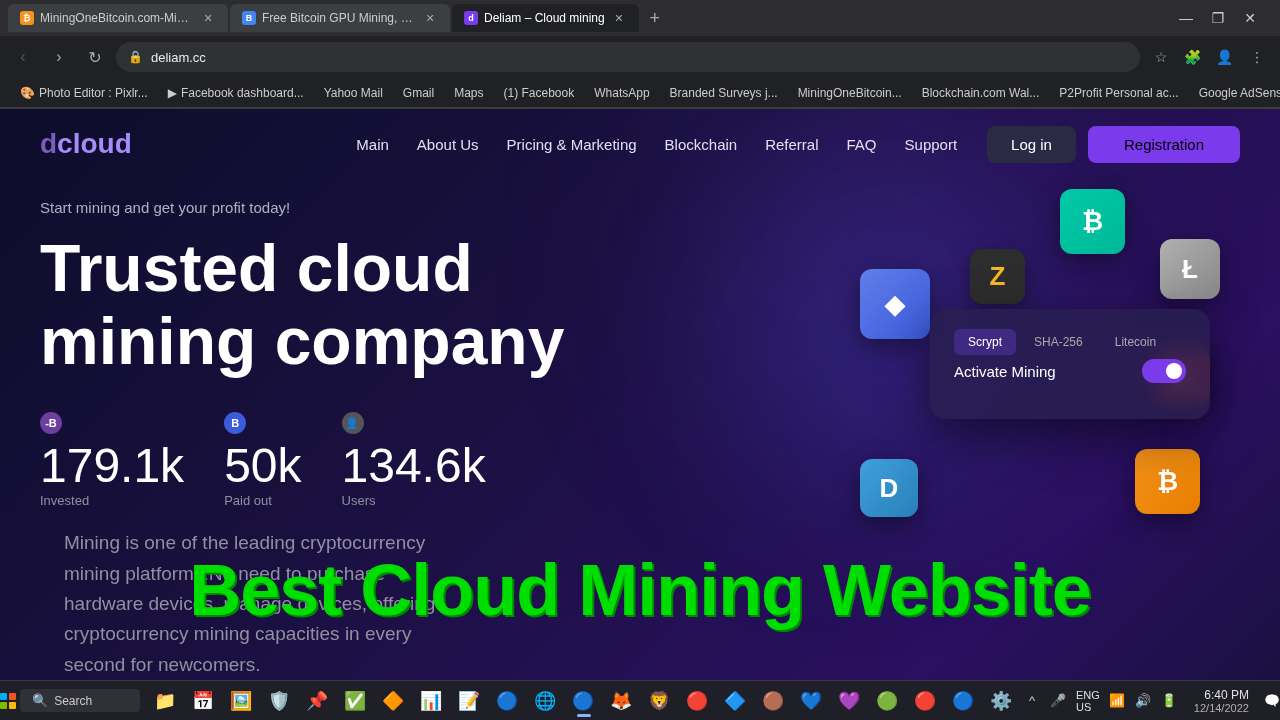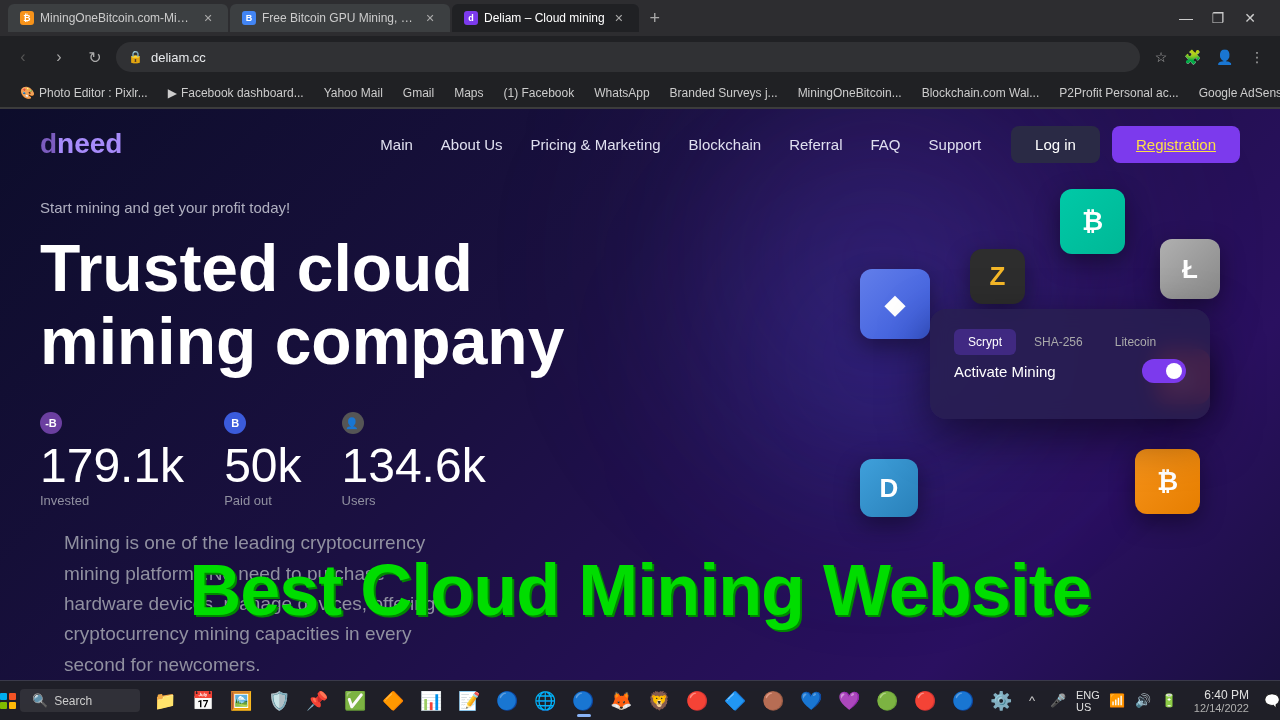--- a/index.html
+++ b/index.html
@@ -230,27 +230,26 @@
       color: #fff;
       border: none;
       padding: 10px 24px;
       border-radius: 8px;
       font-size: 15px;
       cursor: pointer;
       margin-right: 12px;
     }
     .btn-register {
       background: #7c3aed;
-      color: #fde047;
+      color: #000000;
       border: none;
-      padding: 10px 24px;
+      padding: 10px 36px;
       border-radius: 8px;
       font-size: 15px;
       cursor: pointer;
-      text-decoration: underline;
     }
 
     
     .hero {
       padding: 20px 40px 20px;
       position: relative;
       z-index: 5;
     }
     .hero-tagline {
       font-size: 15px;
@@ -624,21 +623,21 @@
   </div>
 </div>
 
 <div class="website">
 
   <div class="glow-orb glow-orb-1"></div>
   <div class="glow-orb glow-orb-2"></div>
 
   <nav class="site-nav">
     <div class="site-logo">
-      <span class="d">d</span><span class="rest">need</span>
+      <span class="d">d</span><span class="rest">cloud</span>
     </div>
     <div class="nav-links">
       <a class="nav-link">Main</a>
       <a class="nav-link">About Us</a>
       <a class="nav-link">Pricing &amp; Marketing</a>
       <a class="nav-link">Blockchain</a>
       <a class="nav-link">Referral</a>
       <a class="nav-link">FAQ</a>
       <a class="nav-link">Support</a>
     </div>

